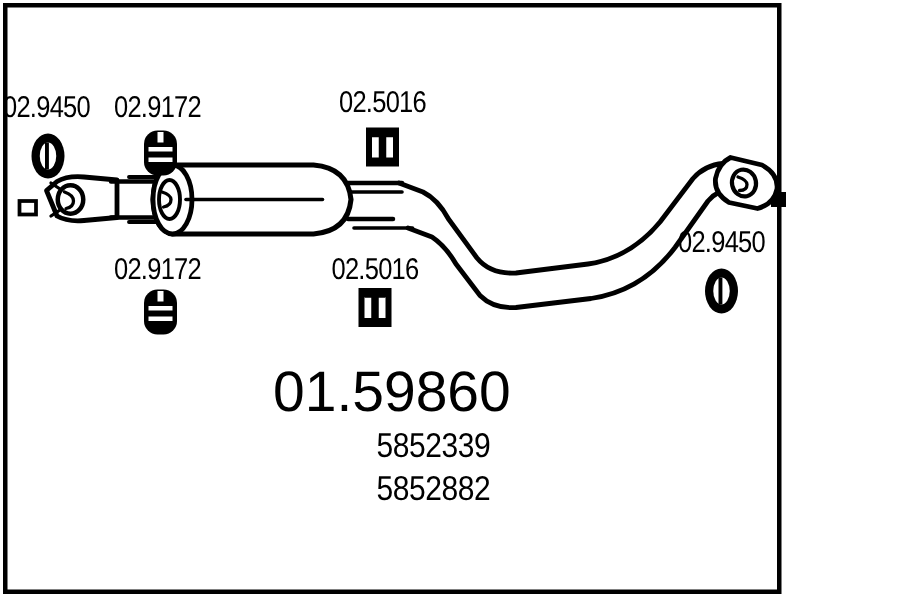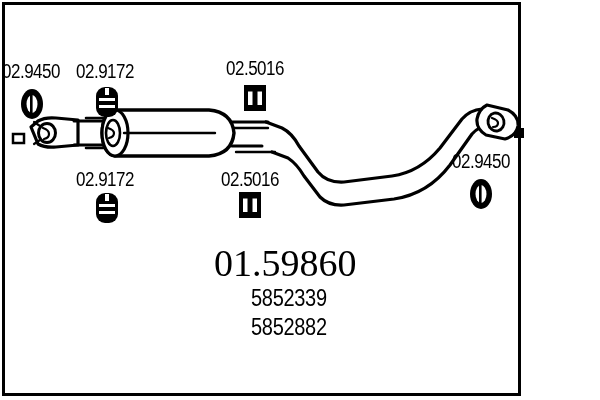--- a/index.html
+++ b/index.html
@@ -182,17 +182,17 @@
     <rect x="5" y="5" width="14" height="2.5" fill="#000000"></rect>
   </svg>
 
   <div class="label ref-label" style="left:452px; top:150px;">02.9450</div>
   <svg class="icon-box" style="left:469px; top:178px;" width="24" height="32" viewBox="0 0 24 32">
     <ellipse cx="12" cy="16" rx="11" ry="15" fill="#000000"></ellipse>
     <ellipse cx="12" cy="16" rx="5.5" ry="9" fill="#ffffff"></ellipse>
     <rect x="10" y="7" width="2.6" height="18" fill="#000000"></rect>
   </svg>
 
-  <div class="part-number-main" style="left:214px; top:241px;font-family:Liberation Serif, serif;">01.59860</div>
+  <div class="part-number-main" style="left:182px; top:241px;">01.59860</div>
   <div class="part-number-sub" style="left:251px; top:285px;">5852339</div>
   <div class="part-number-sub" style="left:251px; top:314px;">5852882</div>
 
 </div>
 
 </body></html>

